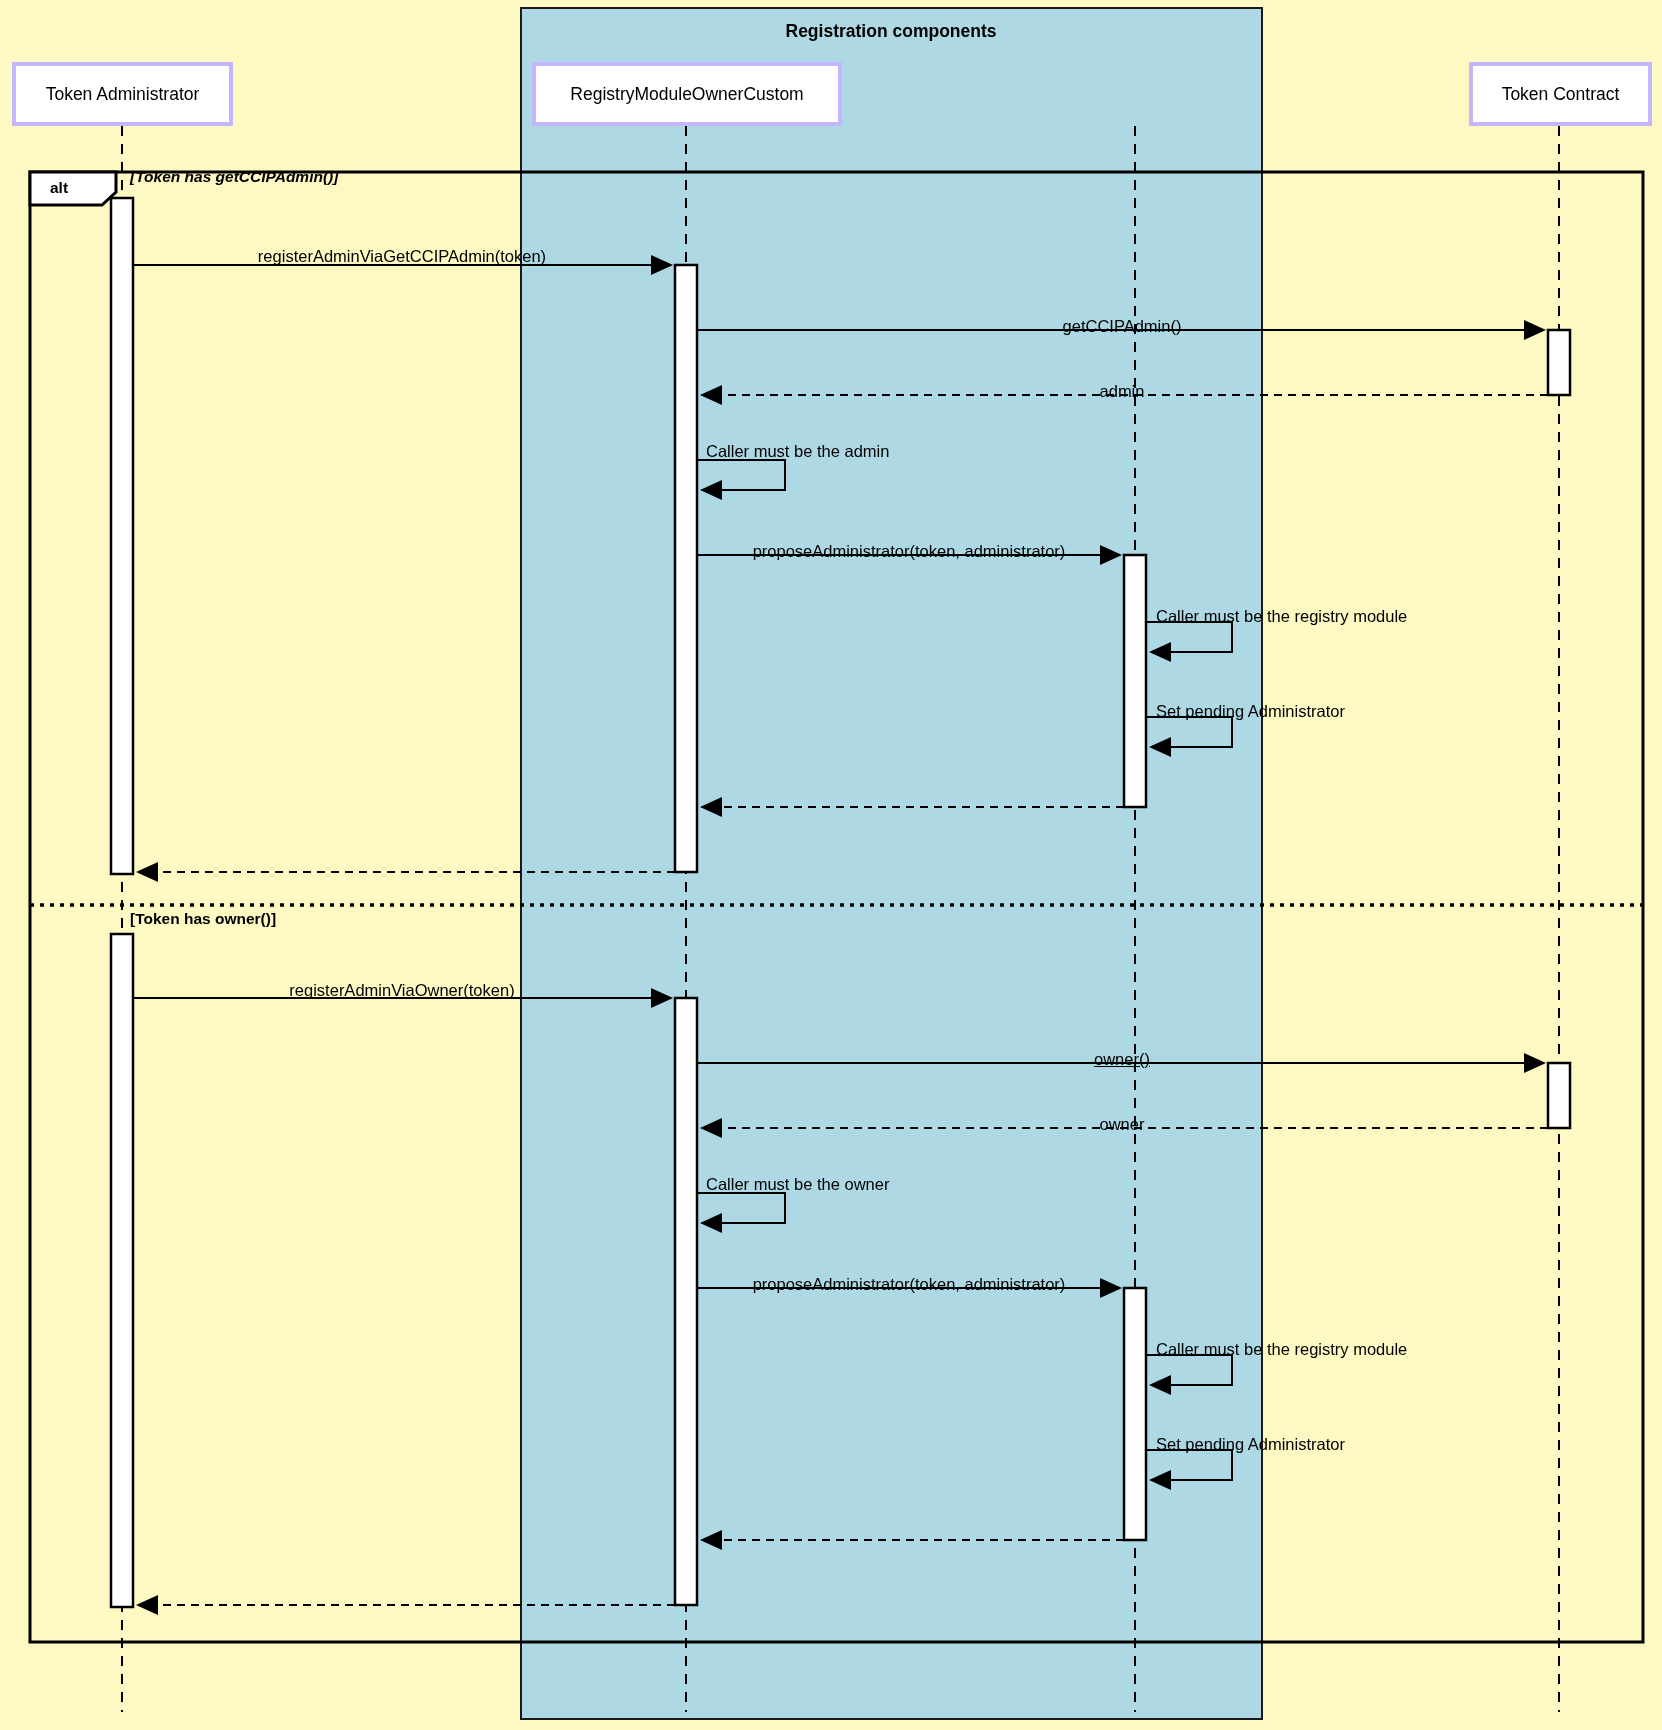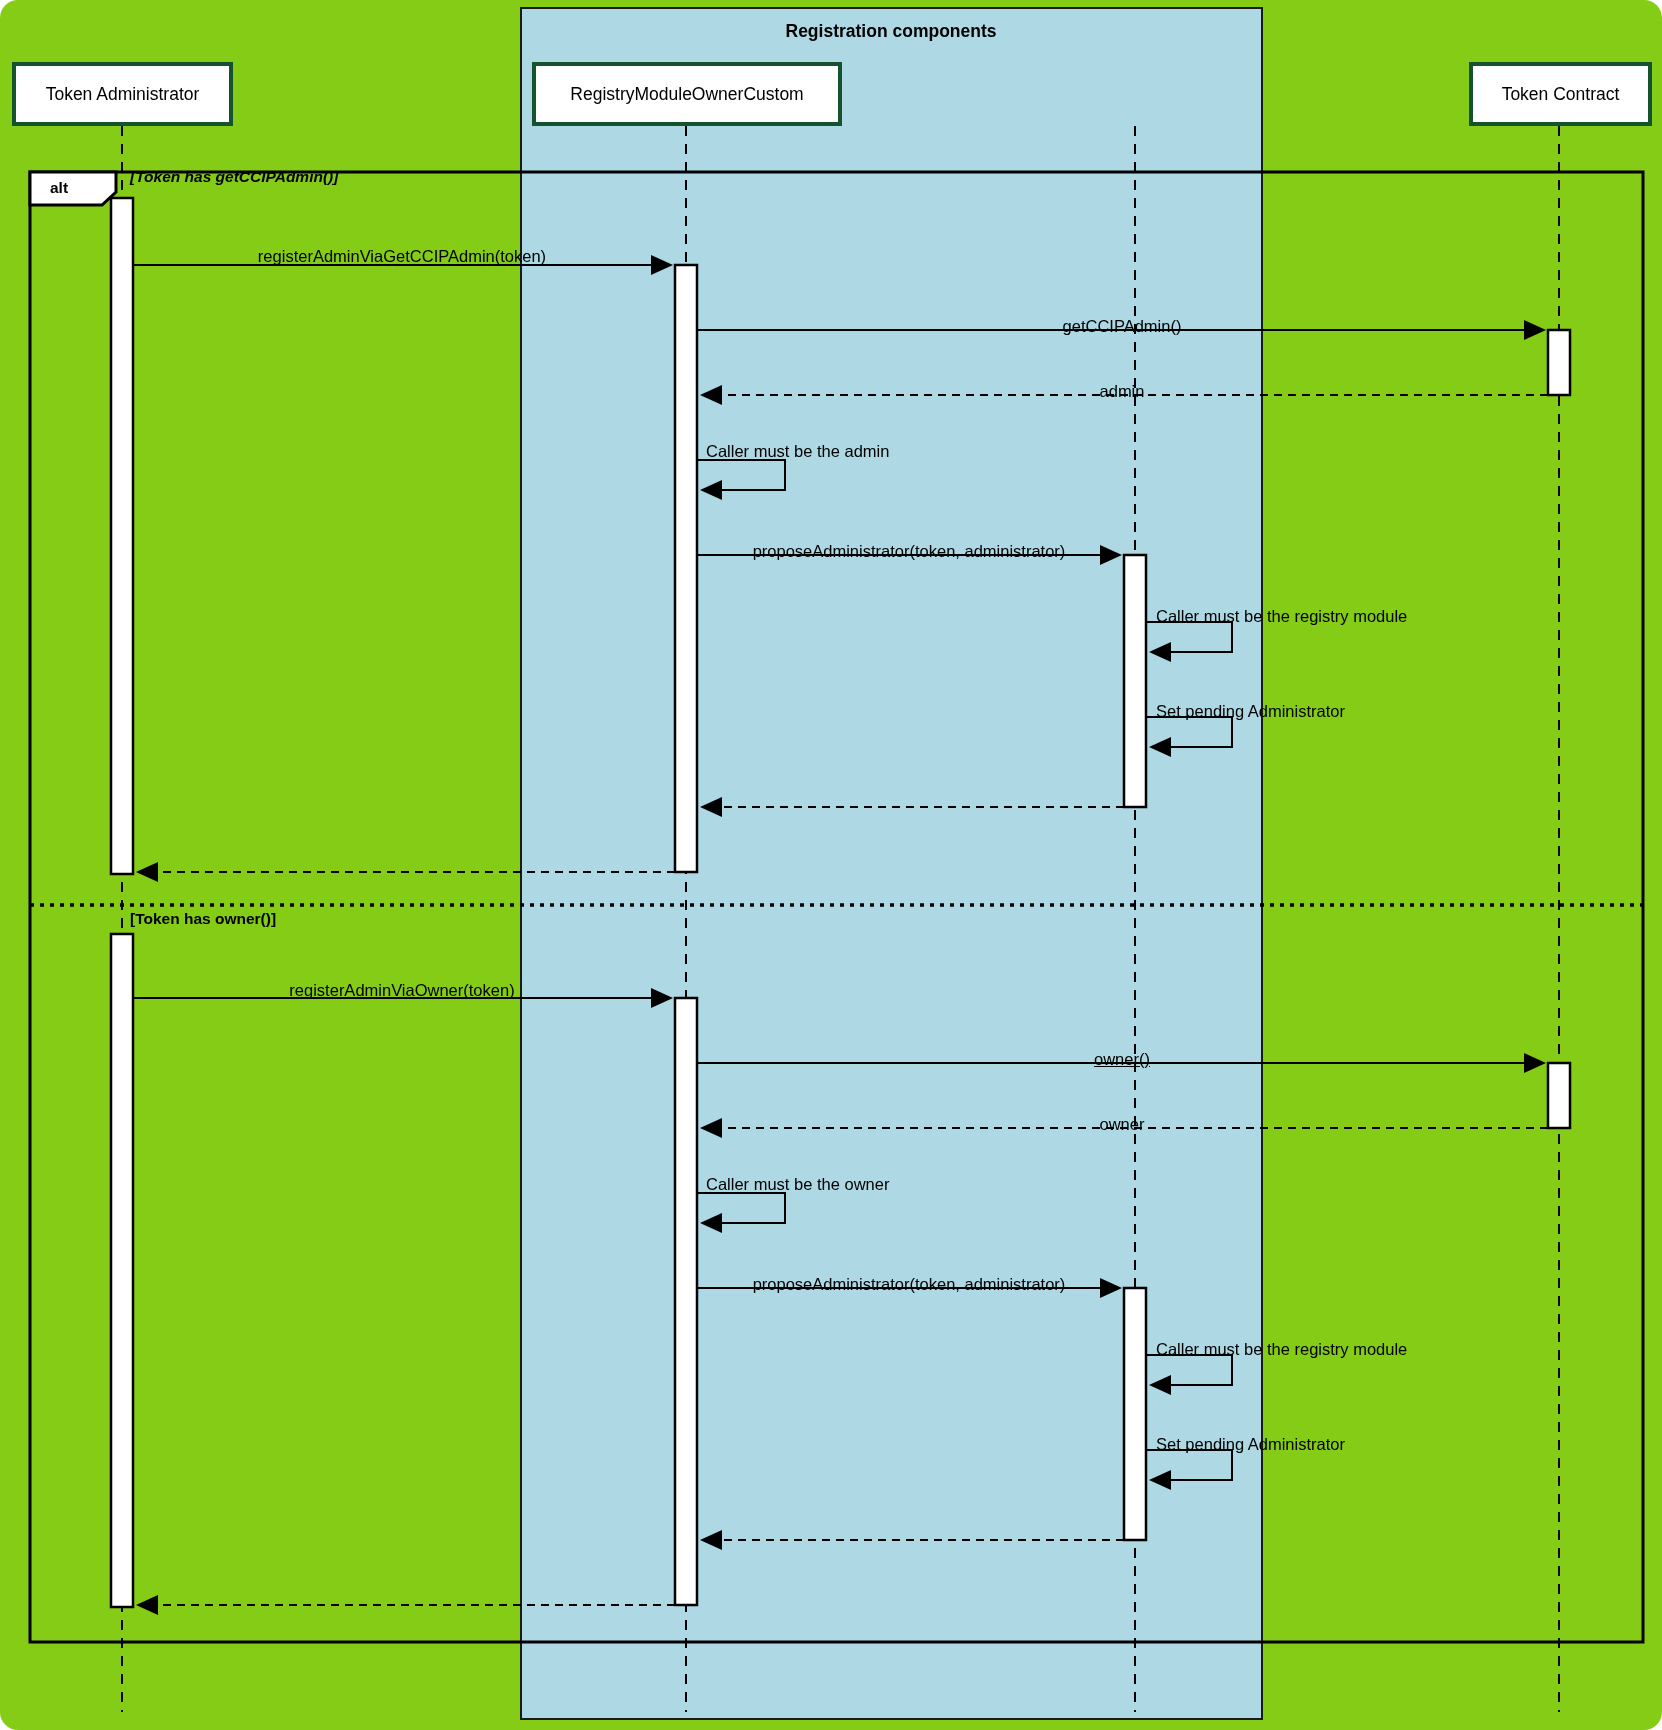--- a/index.html
+++ b/index.html
@@ -1,28 +1,27 @@
 <!DOCTYPE html>
 <html><head>
 <meta charset="utf-8">
 <style>
   html,body{margin:0;padding:0;background:#ffffff;}
   .canvas{
     position:relative;
     width:1662px;height:1730px;
-    background:#84cc16;
+    background:#fef9c3;
     font-family:"Liberation Sans", sans-serif;
     color:#000;
     overflow:hidden;
-    border-radius:18px;
   }
   svg.layer{position:absolute;left:0;top:0;}
   .participant{
     position:absolute;top:62px;height:64px;
-    background:#ffffff;border:4px solid #14532d;box-sizing:border-box;
+    background:#ffffff;border:4px solid #c4b5fd;box-sizing:border-box;
     display:flex;align-items:center;justify-content:center;
     font-size:17.5px;white-space:nowrap;
   }
   .frame-title{
     position:absolute;transform:translateX(-50%);
     font-weight:bold;font-size:17.5px;white-space:nowrap;
   }
   .alt-label{
     position:absolute;font-weight:bold;font-size:15.5px;
   }

